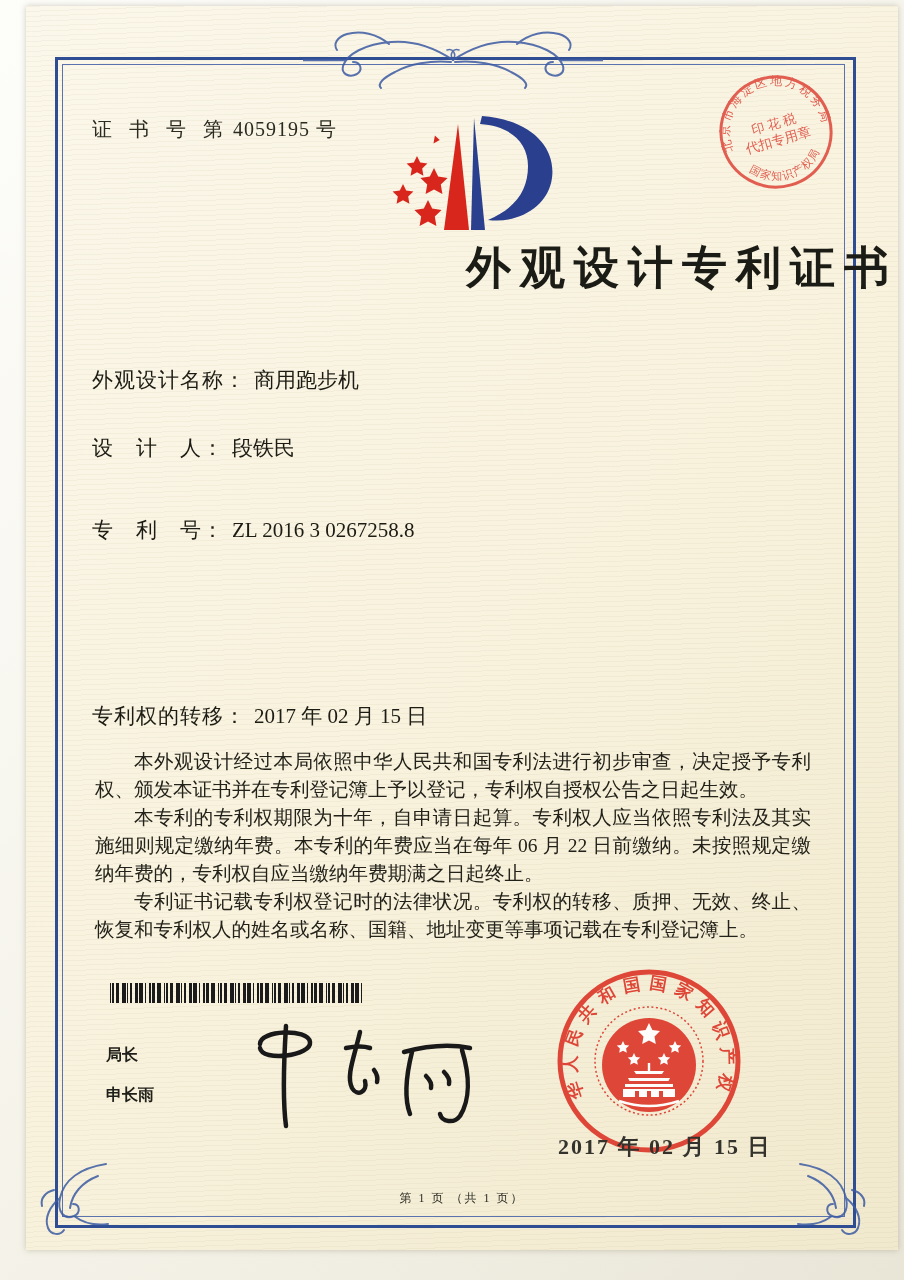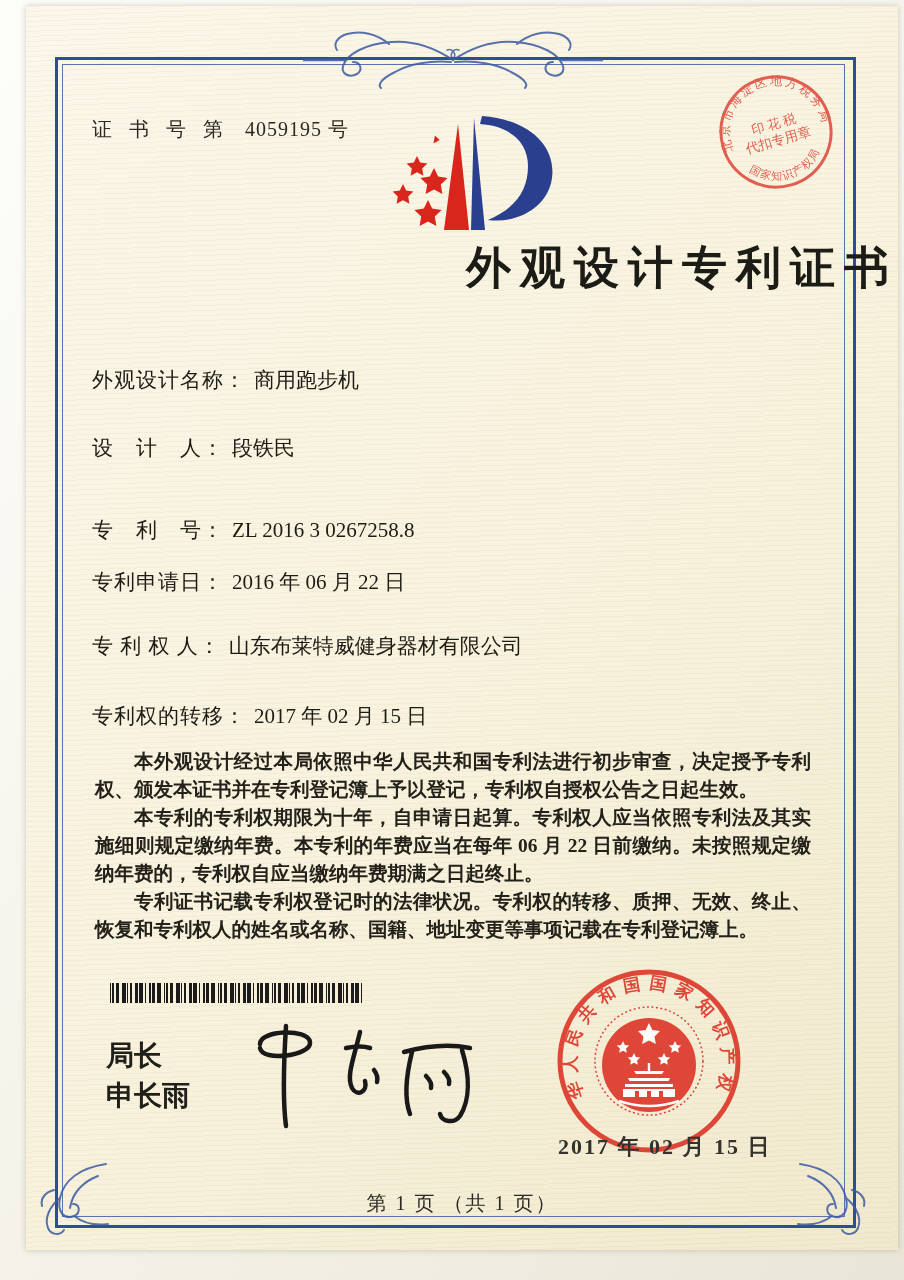--- a/index.html
+++ b/index.html
@@ -7,37 +7,37 @@
   .paper{position:absolute;left:26px;top:6px;width:872px;height:1244px;
     background:linear-gradient(135deg,#fbf7ea 0%,#f8f2dd 55%,#f1e9cd 100%);
     box-shadow:0 0 6px rgba(120,110,80,.35);}
   .paper::before{content:"";position:absolute;inset:0;
     background:repeating-linear-gradient(178deg,rgba(185,172,140,.10) 0 1px,transparent 1px 5px);
     pointer-events:none;}
   .frame-outer{position:absolute;left:29px;top:51px;width:795px;height:1165px;border:3px solid #2e4d93;}
   .frame-inner{position:absolute;left:36px;top:58px;width:781px;height:1151px;border:1px solid #5a73ae;}
   .cert-no{position:absolute;left:66px;top:110px;font-size:20px;color:#2a2a20;}
   .cert-no .lbl{letter-spacing:6px;}
-  .cert-no .num{letter-spacing:1px;margin-left:16px;}
+  .cert-no .num{letter-spacing:1px;margin-left:4px;}
   .cert-no .suf{margin-left:6px;}
   .logo{position:absolute;left:344px;top:92px;width:210px;height:145px;}
   .tax-stamp{position:absolute;left:690px;top:66px;width:120px;height:120px;transform:rotate(-16deg);opacity:.85;}
   .doc-title{position:absolute;left:0;top:232px;width:100%;text-align:right;
     font-size:45px;font-weight:bold;letter-spacing:9px;color:#1c1c16;}
   .field-row{position:absolute;left:66px;font-size:21px;color:#1d1c14;white-space:nowrap;}
   .field-row .fl{letter-spacing:1px;}
   .field-row .fv{margin-left:8px;}
-  .body-text{position:absolute;left:69px;top:742px;width:716px;font-size:19.5px;line-height:28px;color:#23221a;text-align:justify;font-weight:bold;}
+  .body-text{position:absolute;left:69px;top:742px;width:716px;font-size:19.5px;line-height:28px;color:#23221a;text-align:justify;}
   .body-text p{margin:0;text-indent:2em;}
   .barcode{position:absolute;left:84px;top:977px;width:257px;height:20px;}
-  .officer{position:absolute;left:80px;top:1030px;font-family:Liberation Serif, serif;font-weight:bold;font-size:28px;color:#20201a;line-height:40px;}
+  .officer{position:absolute;left:80px;top:1030px;font-family:Liberation Mono, monospace;font-weight:bold;font-size:16px;color:#20201a;line-height:40px;}
   .signature{position:absolute;left:208px;top:1012px;width:250px;height:115px;}
   .office-seal{position:absolute;left:529px;top:961px;width:188px;height:188px;opacity:.93;}
   .issue-date{position:absolute;left:532px;top:1126px;width:230px;font-size:22px;font-weight:bold;letter-spacing:2px;color:#33322c;}
-  .page-footer{position:absolute;left:0;top:1184px;width:100%;text-align:center;font-size:20px;letter-spacing:2px;color:#2a2a22;}
+  .page-footer{position:absolute;left:0;top:1184px;width:100%;text-align:center;font-size:12px;letter-spacing:2px;color:#2a2a22;}
   .flourish{position:absolute;}
   .arc-text{font-family:"Liberation Serif","DejaVu Serif",serif;}
 </style>
 </head>
 <body>
 
 <div class="scene">
   <div class="paper">
 
     <div class="frame-outer"></div>
@@ -115,26 +115,20 @@
     <div class="doc-title">外观设计专利证书</div>
 
     <div class="field-row" style="top:360px">
       <span class="fl">外观设计名称：</span><span class="fv">商用跑步机</span>
     </div>
     <div class="field-row" style="top:428px">
       <span class="fl">设　计　人：</span><span class="fv">段铁民</span>
     </div>
     <div class="field-row" style="top:510px">
       <span class="fl">专　利　号：</span><span class="fv">ZL 2016 3 0267258.8</span>
-    </div>
-    <div class="field-row" style="top:562px">
-      <span class="fl">专利申请日：</span><span class="fv">2016 年 06 月 22 日</span>
-    </div>
-    <div class="field-row" style="top:626px">
-      <span class="fl">专 利 权 人：</span><span class="fv">山东布莱特威健身器材有限公司</span>
     </div>
     <div class="field-row" style="top:696px">
       <span class="fl">专利权的转移：</span><span class="fv">2017 年 02 月 15 日</span>
     </div>
 
     <div class="body-text">
       <p>本外观设计经过本局依照中华人民共和国专利法进行初步审查，决定授予专利权、颁发本证书并在专利登记簿上予以登记，专利权自授权公告之日起生效。</p>
       <p>本专利的专利权期限为十年，自申请日起算。专利权人应当依照专利法及其实施细则规定缴纳年费。本专利的年费应当在每年 06 月 22 日前缴纳。未按照规定缴纳年费的，专利权自应当缴纳年费期满之日起终止。</p>
       <p>专利证书记载专利权登记时的法律状况。专利权的转移、质押、无效、终止、恢复和专利权人的姓名或名称、国籍、地址变更等事项记载在专利登记簿上。</p>
     </div>

